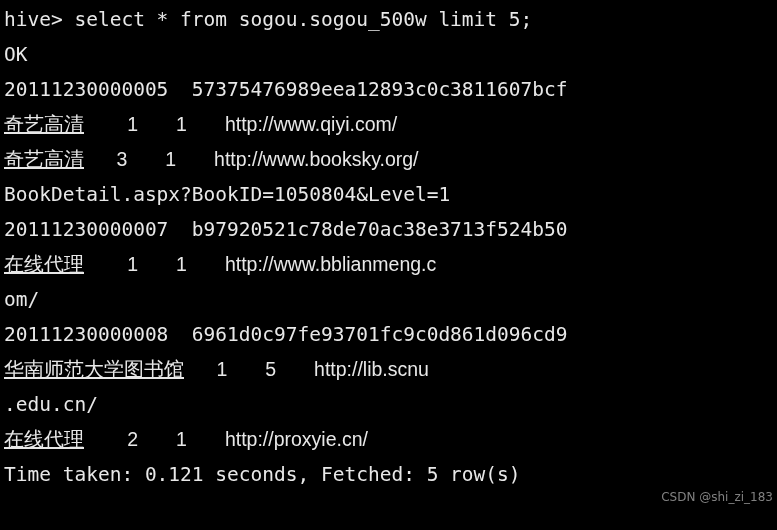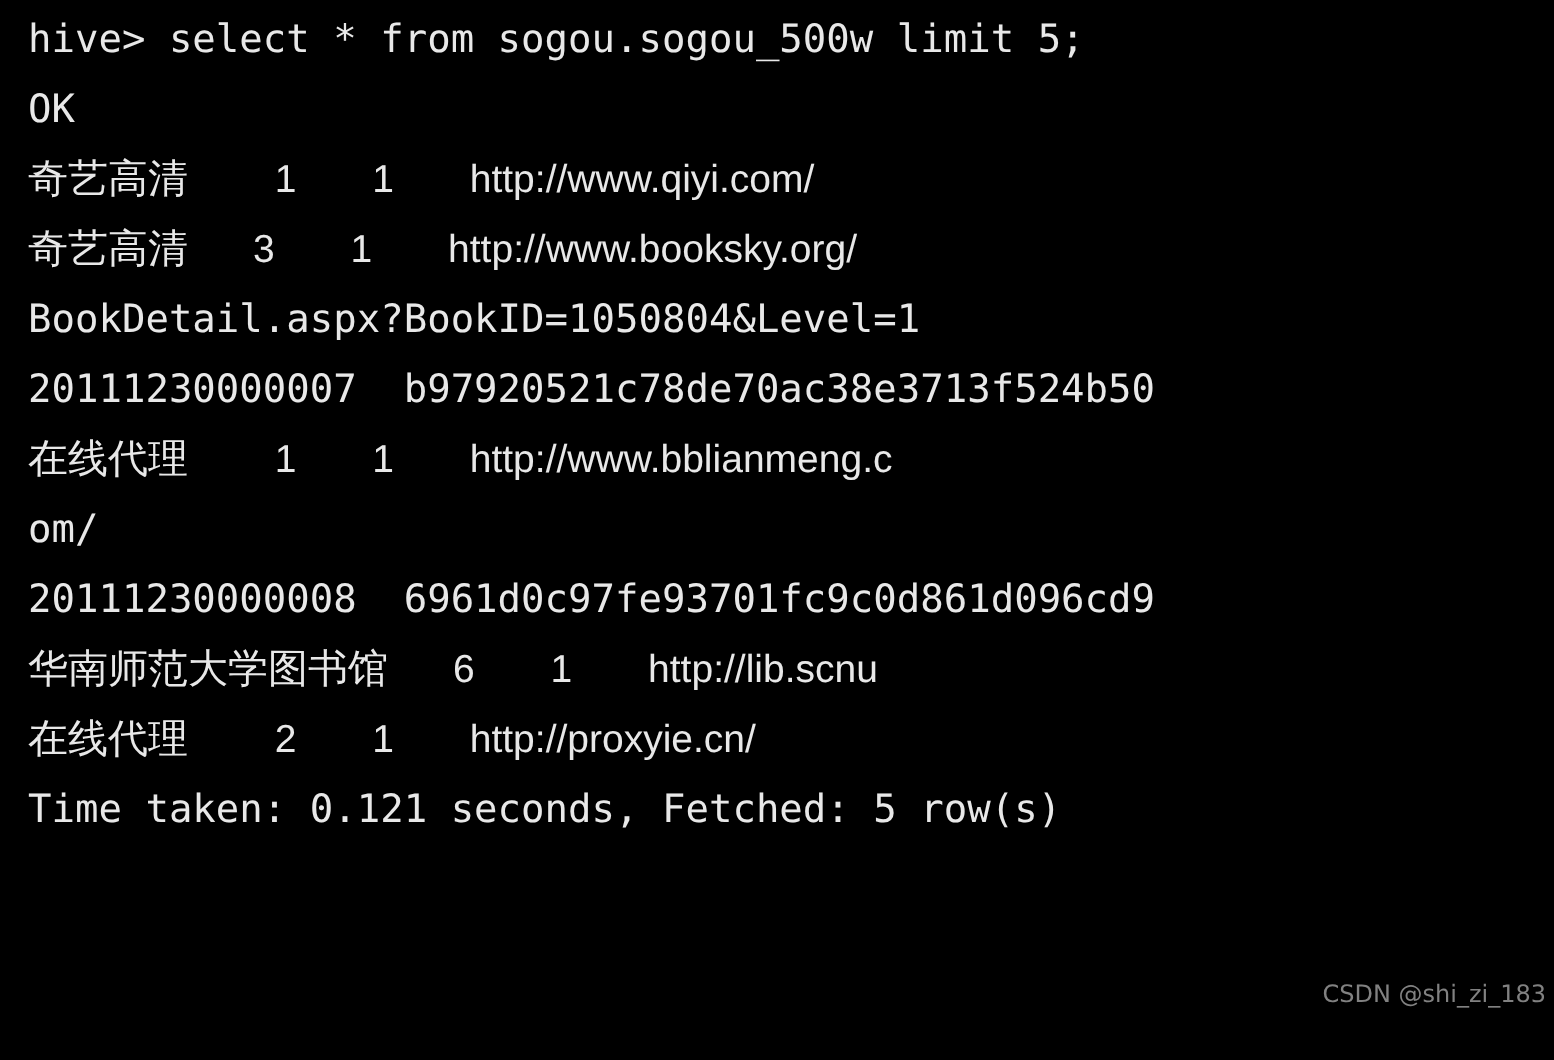--- a/index.html
+++ b/index.html
@@ -12,33 +12,34 @@
     position: relative;
     width: 777px;
     height: 530px;
     background: #000000;
     overflow: hidden;
     font-family: "DejaVu Sans Mono", "Liberation Mono", monospace;
     font-size: 19.5px;
     line-height: 35px;
     color: #e8e8e8;
     box-sizing: border-box;
-    padding: 2px 0 0 14px;
+    padding: 2px 0 0 4px;
     -webkit-font-smoothing: antialiased;
   }
   .line {
     white-space: pre;
     height: 35px;
     letter-spacing: 0px;
     display: block;
   }
   
   .cjk {
     font-family: "DejaVu Serif", "Liberation Serif", serif;
     font-size: 20px;
+    text-decoration: underline;
   }
   .mono {
     font-family: Liberation Sans, sans-serif;
   }
   #watermark {
     position: absolute;
     right: 4px;
     bottom: 22px;
     color: #8d8d8d;
     font-family: "DejaVu Sans", "Liberation Sans", sans-serif;
@@ -51,38 +52,40 @@
 </style>
 </head>
 <body>
 
 <div id="terminal">
 
   <div class="line">hive&gt; select * from sogou.sogou_500w limit 5;</div>
 
   <div class="line">OK</div>
 
+  <div class="line">20111230000005  57375476989eea12893c0c3811607bcf</div>
 
   <div class="line"><span class="cjk">奇艺高清</span><span class="mono">        1       1       http://www.qiyi.com/</span></div>
 
 
   <div class="line"><span class="cjk">奇艺高清</span><span class="mono">      3       1       http://www.booksky.org/</span></div>
 
   <div class="line">BookDetail.aspx?BookID=1050804&amp;Level=1</div>
 
   <div class="line">20111230000007  b97920521c78de70ac38e3713f524b50</div>
 
   <div class="line"><span class="cjk">在线代理</span><span class="mono">        1       1       http://www.bblianmeng.c</span></div>
 
   <div class="line">om/</div>
 
   <div class="line">20111230000008  6961d0c97fe93701fc9c0d861d096cd9</div>
 
-  <div class="line"><span class="cjk">华南师范大学图书馆</span><span class="mono">      6       1       http://lib.scnu</span></div>
+  <div class="line"><span class="cjk">华南师范大学图书馆</span><span class="mono">      1       5       http://lib.scnu</span></div>
 
+  <div class="line">.edu.cn/</div>
 
 
   <div class="line"><span class="cjk">在线代理</span><span class="mono">        2       1       http://proxyie.cn/</span></div>
 
   <div class="line">Time taken: 0.121 seconds, Fetched: 5 row(s)</div>
 
   <div id="watermark">CSDN @shi_zi_183</div>
 
 </div>
 

